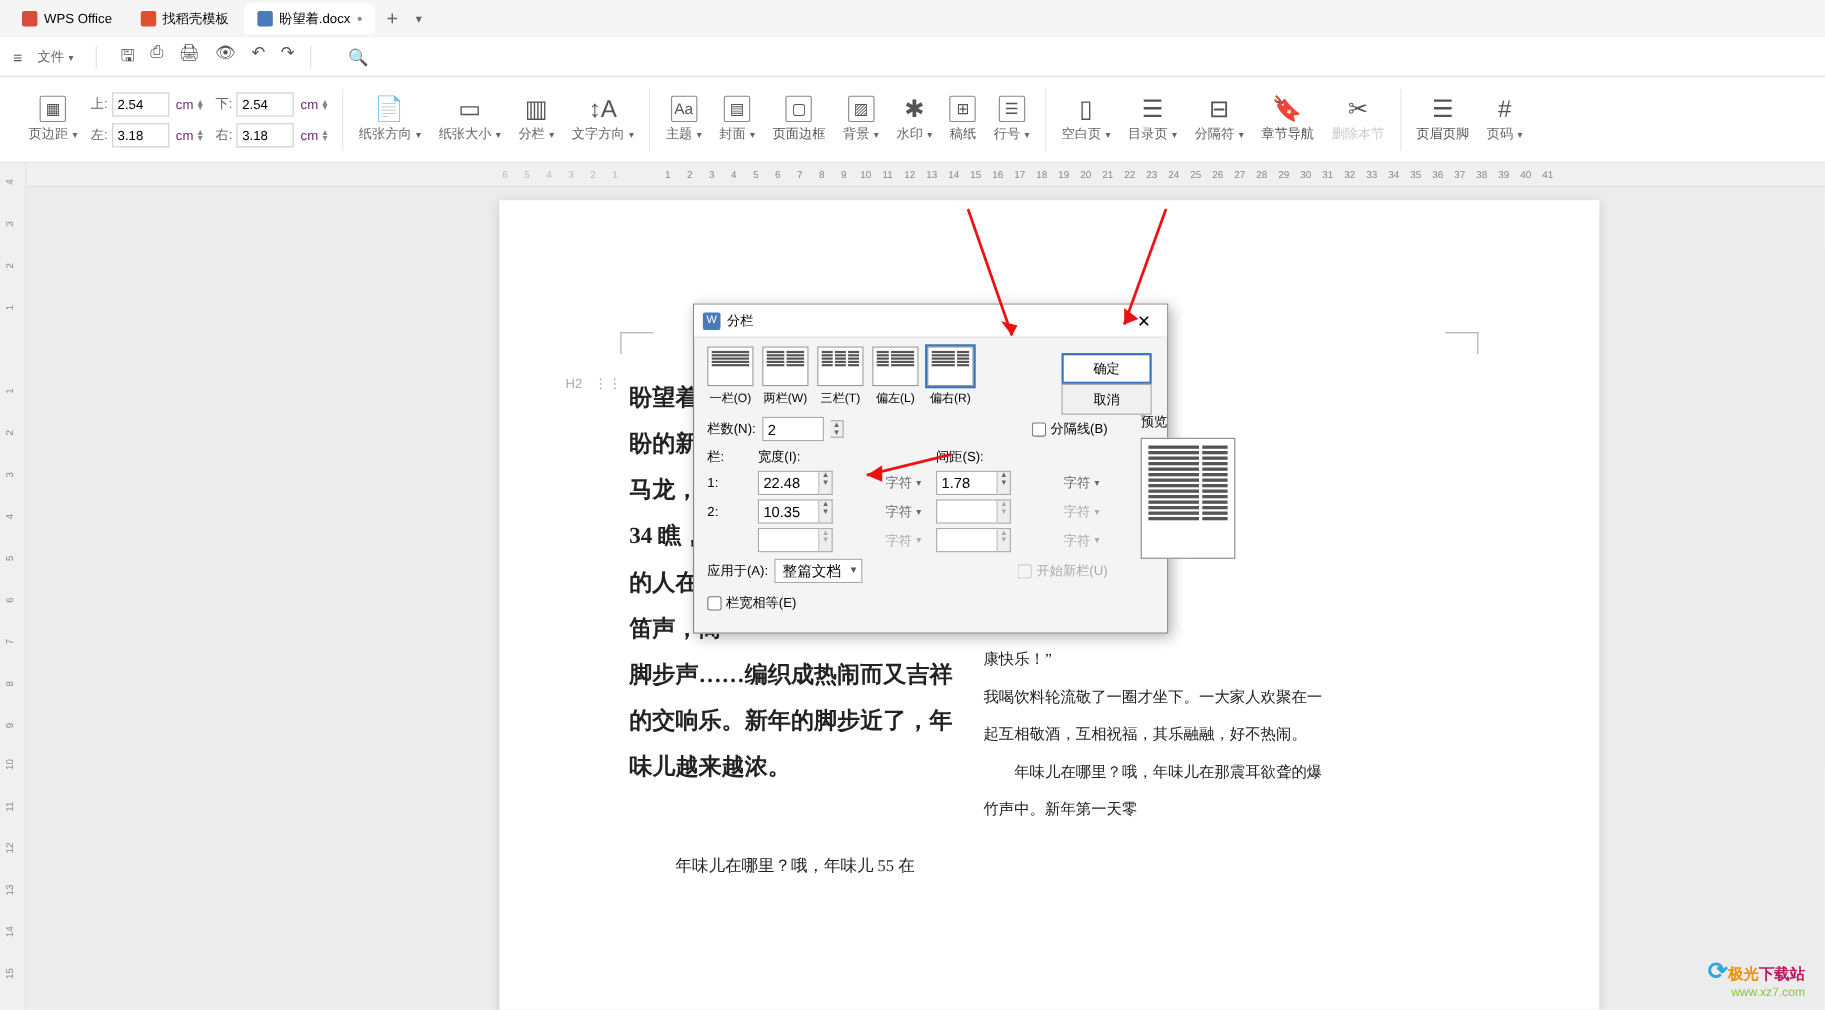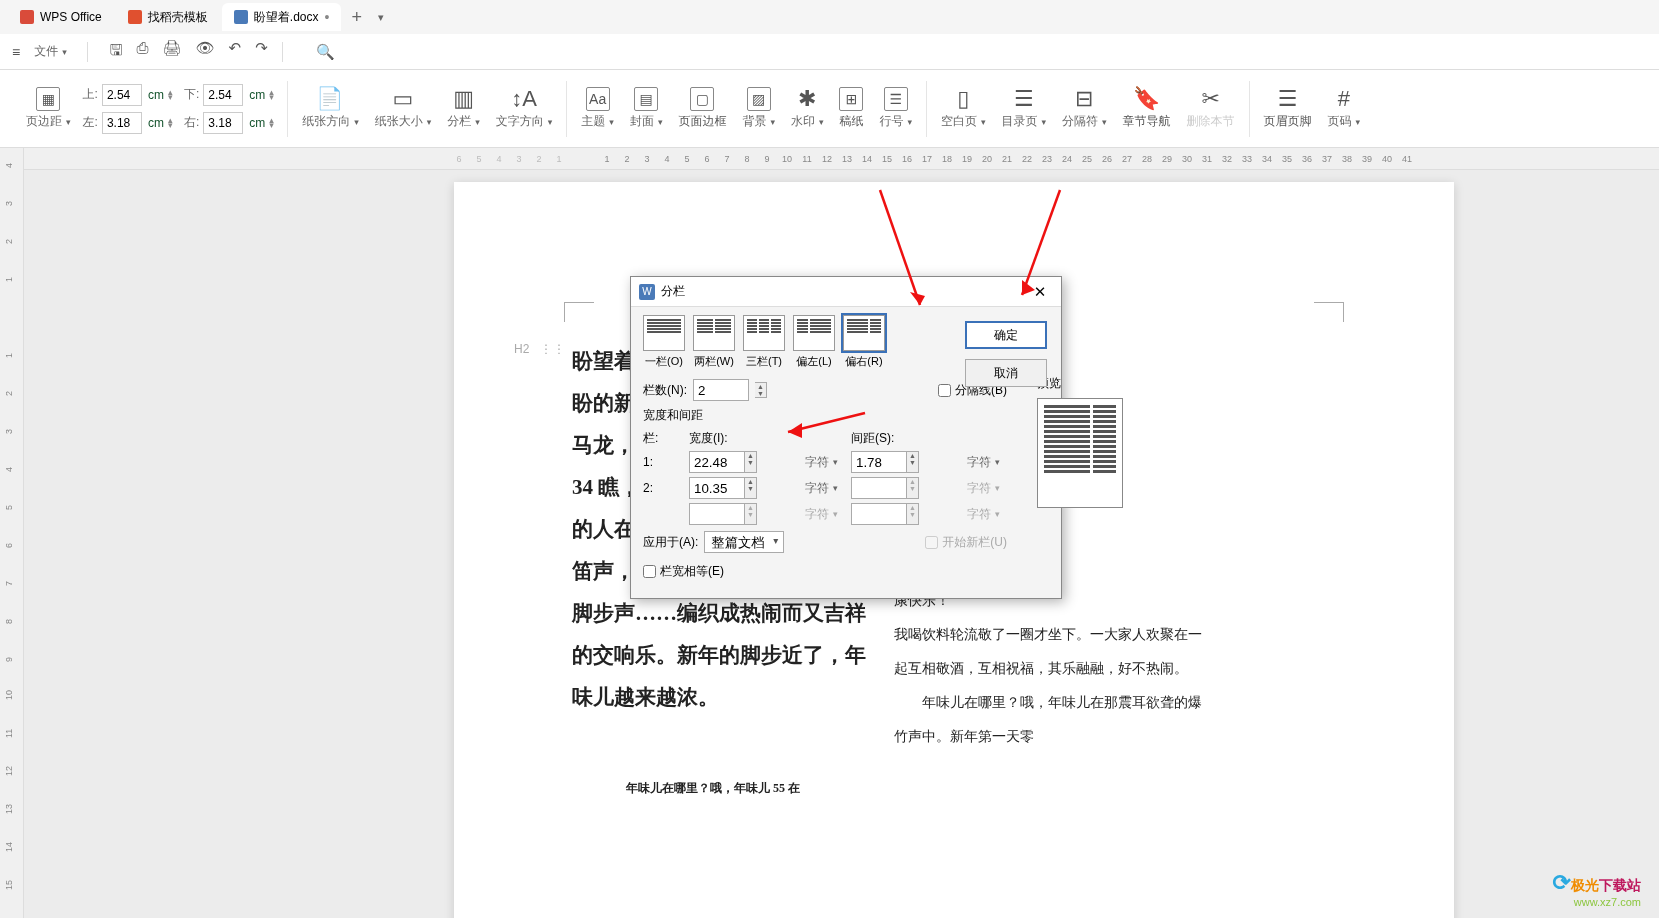--- a/index.html
+++ b/index.html
@@ -25,42 +25,42 @@
 .menu-tab.active { color: #4a7ab8; border-bottom: 2px solid #4a7ab8; }
 .search-icon-btn { margin-left: 20px; color: #666; font-size: 15px; }
 
 
 .ribbon { height: 78px; background: #fff; display: flex; align-items: center; padding: 4px 18px; border-bottom: 1px solid #ddd; font-size: 12px; color: #555; }
 .ribbon-group { display: flex; flex-direction: column; align-items: center; justify-content: center; height: 100%; padding: 0 8px; gap: 2px; }
 .ribbon-sep { width: 1px; height: 56px; background: #e5e5e5; margin: 0 6px; }
 .margin-block { display: flex; flex-direction: column; gap: 6px; margin-left: 4px; }
 .margin-row { display: flex; align-items: center; gap: 4px; }
 .margin-row label { font-size: 12px; color: #666; }
-.num-input { width: 40px; height: 22px; border: 1px solid #ccc; background: #fff; padding: 0 4px; font-size: 12px; }
-.unit { font-size: 12px; color: #14532d; margin-left: 2px; }
+.num-input { width: 52px; height: 22px; border: 1px solid #ccc; background: #fff; padding: 0 4px; font-size: 12px; }
+.unit { font-size: 12px; color: #701a75; margin-left: 2px; }
 .spin { width: 12px; color: #888; font-size: 9px; line-height: 5px; }
 .ribbon-icon { width: 24px; height: 24px; border: 1px solid #888; display: flex; align-items: center; justify-content: center; font-size: 14px; color: #555; border-radius: 2px; }
 .ribbon-icon.nb { border: none; font-size: 22px; }
 .drop { font-size: 12px; color: #666; display: flex; align-items: center; gap: 2px; }
 .drop::after { content: "▾"; font-size: 9px; margin-left: 2px; }
 
 
 .workspace { position: relative; height: calc(918px - 148px); display: flex; }
 .vruler { width: 24px; background: #f0f0f0; border-right: 1px solid #ddd; position: relative; font-size: 9px; color: #888; }
 .vr-tick { position: absolute; left: 4px; transform: rotate(-90deg); transform-origin: left top; }
 .main { flex: 1; position: relative; background: #ececec; overflow: hidden; }
 .hruler { height: 22px; background: #f0f0f0; border-bottom: 1px solid #ddd; display: flex; align-items: center; padding-left: 430px; font-size: 9px; color: #888; gap: 10px; white-space: nowrap; }
 .hruler span { display: inline-block; width: 10px; text-align: center; }
 .page { position: absolute; top: 34px; left: 430px; width: 1000px; height: 860px; background: #fff; box-shadow: 0 2px 10px rgba(0,0,0,.15); }
 .page-margin-tl, .page-margin-tr { position:absolute; top:120px; width:30px; height:20px; border-top:1px solid #aaa; }
 .page-margin-tl { left:110px; border-left:1px solid #aaa;}
 .page-margin-tr { right:110px; border-right:1px solid #aaa;}
 .doc-text { position: absolute; font-family: "SimSun", serif; color: #222; }
 .left-col { top: 158px; left: 118px; width: 310px; font-size: 21px; line-height: 42px; font-weight: bold; }
-.left-col-small { top: 590px; left: 160px; width: 300px; font-size: 12px; line-height: 32px; font-weight: bold; margin-left: 12px; }
+.left-col-small { top: 590px; left: 160px; width: 300px; font-size: 15px; line-height: 32px; font-weight: normal; }
 .right-col { top: 130px; left: 440px; width: 310px; font-size: 14px; line-height: 34px; }
 .h2-tag { position:absolute; top:160px; left:60px; font-size:12px; color:#aaa; }
 .dots-tag { position:absolute; top:160px; left:86px; font-size:12px; color:#aaa; letter-spacing:1px;}
 
 
 .dialog { position: absolute; top: 276px; left: 630px; width: 432px; background: #f4f4f4; border: 1px solid #888; box-shadow: 3px 3px 12px rgba(0,0,0,.3); font-size: 12px; }
 .dlg-title { height: 30px; background: #fff; display: flex; align-items: center; padding: 0 8px; border-bottom: 1px solid #ddd; }
 .dlg-title-icon { width: 16px; height: 16px; background: #4a7ab8; color: #fff; font-size: 10px; display: flex; align-items: center; justify-content: center; border-radius: 2px; margin-right: 6px; }
 .dlg-close { margin-left: auto; width: 26px; height: 26px; display: flex; align-items: center; justify-content: center; font-size: 15px; cursor: pointer; }
 .dlg-body { padding: 8px 12px 12px; position: relative; }
@@ -72,21 +72,21 @@
 .pcol { flex: 1; display: flex; flex-direction: column; gap: 1px; }
 .pline { height: 2px; background: #555; }
 .preset-label { font-size: 11px; }
 .row { display: flex; align-items: center; gap: 6px; margin: 6px 0; }
 .dlg-input { width: 56px; height: 22px; border: 1px solid #aaa; padding: 0 4px; background:#fff; }
 .spinset { display:flex; flex-direction:column; font-size:7px; color:#666; line-height:7px; border:1px solid #aaa; border-left:none; background:#eee; }
 .spinset span{padding:0 2px; cursor:pointer;}
 .grid-cols { display: grid; grid-template-columns: 40px 110px 40px 110px 40px; gap: 4px 6px; align-items: center; margin-top: 2px;}
 .grid-cols .hdr { font-size: 12px; }
 .readonly { color: #aaa; }
-.dlg-buttons { position: absolute; top: 14px; right: 14px; display: flex; flex-direction: column; gap: 10px; }
+.dlg-buttons { position: absolute; top: 14px; right: 14px; display: flex; flex-direction: column; gap: 0; }
 .dlg-btn { width: 82px; height: 28px; border: 1px solid #aaa; background: #f0f0f0; cursor: pointer; font-size: 12px; }
 .dlg-btn.primary { border: 2px solid #3a71b8; background: #fff; }
 .preview-box { width: 86px; height: 110px; border: 1px solid #888; background: #fff; margin-top: 4px; display: flex; padding: 6px; gap: 3px; }
 .pv-col { flex: 1; display: flex; flex-direction: column; gap: 2px; }
 .pv-col .pline { height: 3px; }
 .dlg-lower { display:flex; gap:30px; }
 .dlg-lower-left{ flex:1; }
 .checkbox { display:flex; align-items:center; gap:4px; }
 .checkbox input{ width:13px; height:13px; }
 .select { height:22px; border:1px solid #aaa; background:#fff; padding:0 18px 0 6px; appearance:none; position:relative; }
@@ -470,21 +470,20 @@
           <div class="spinset">
               <span>▲</span>
               <span>▼</span>
             </div>
           <span style="flex:1"></span>
           <label class="checkbox">
               <input type="checkbox" style="">
               <span>分隔线(B)</span>
             </label>
         </div>
-        <div class="section-label">宽度和间距</div>
         <div class="grid-cols">
           <span class="hdr">栏:</span>
           <span class="hdr">宽度(I):</span>
             <span></span>
           <span class="hdr">间距(S):</span>
             <span></span>
 
           <span>1:</span>
           <div style="display:flex">
               <input class="dlg-input" value="22.48" style="">

